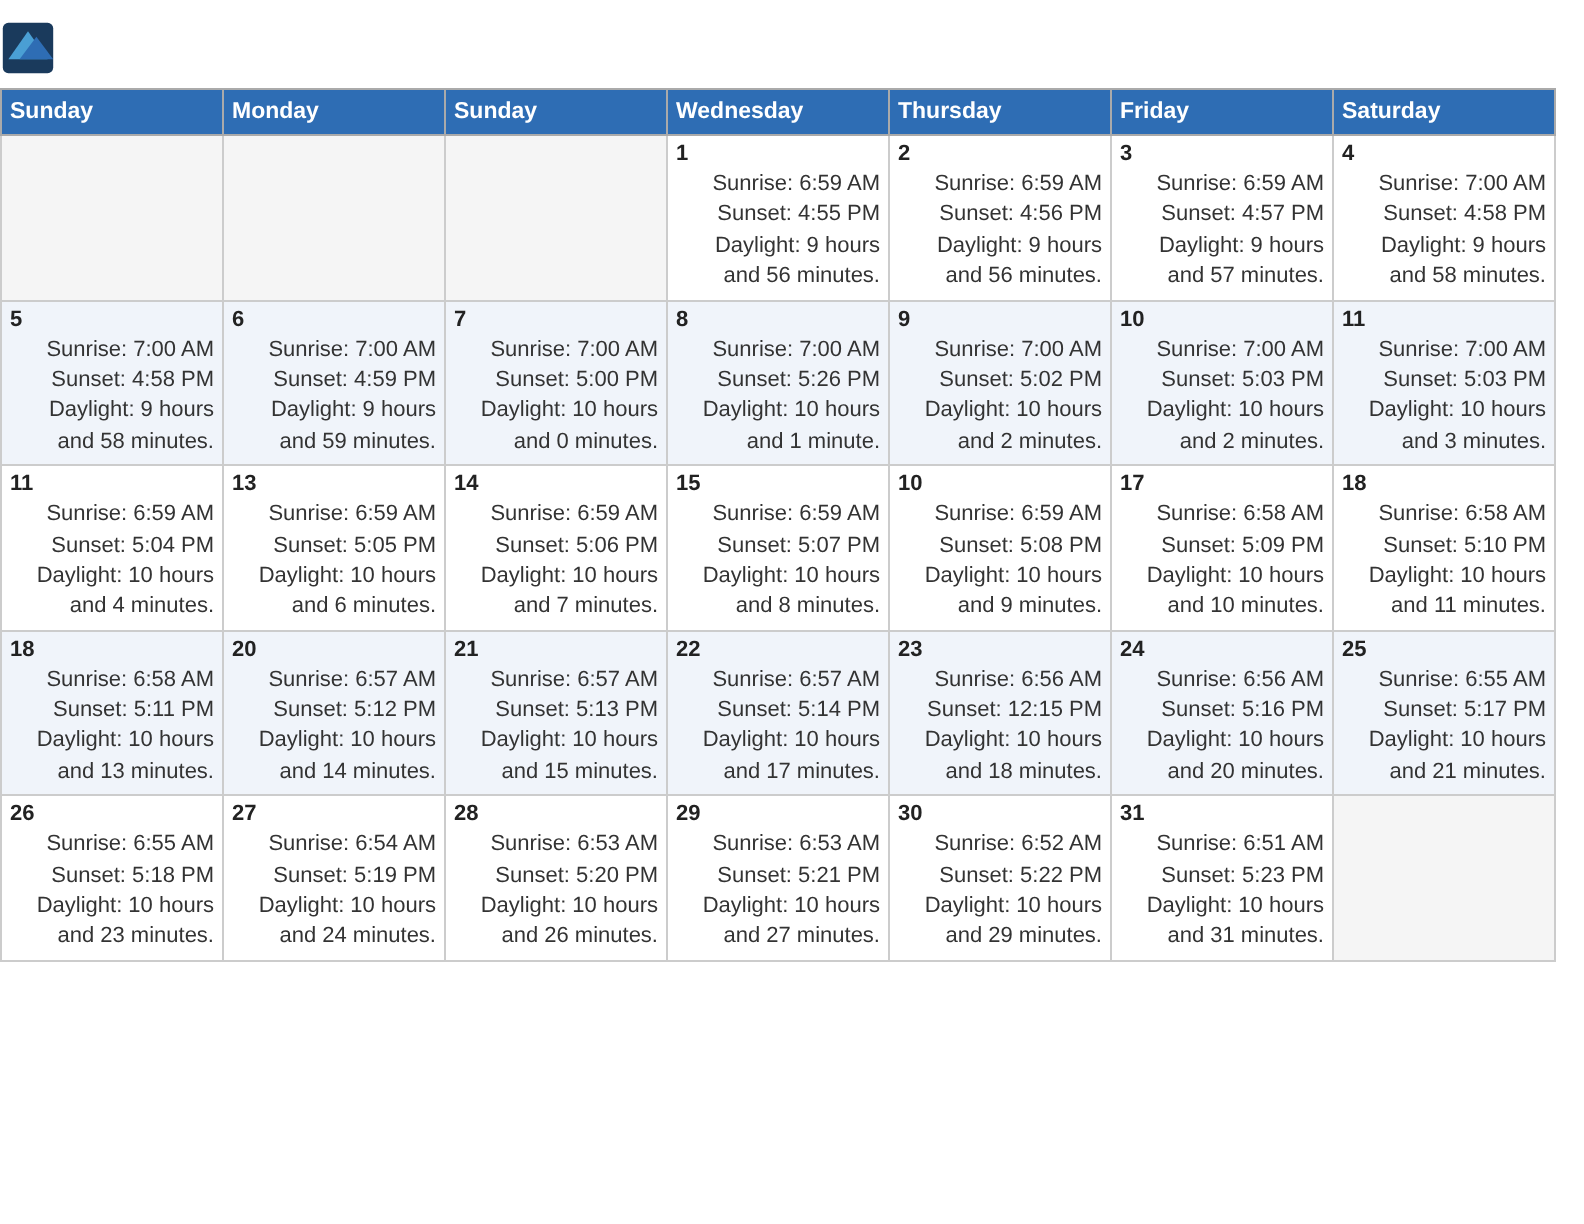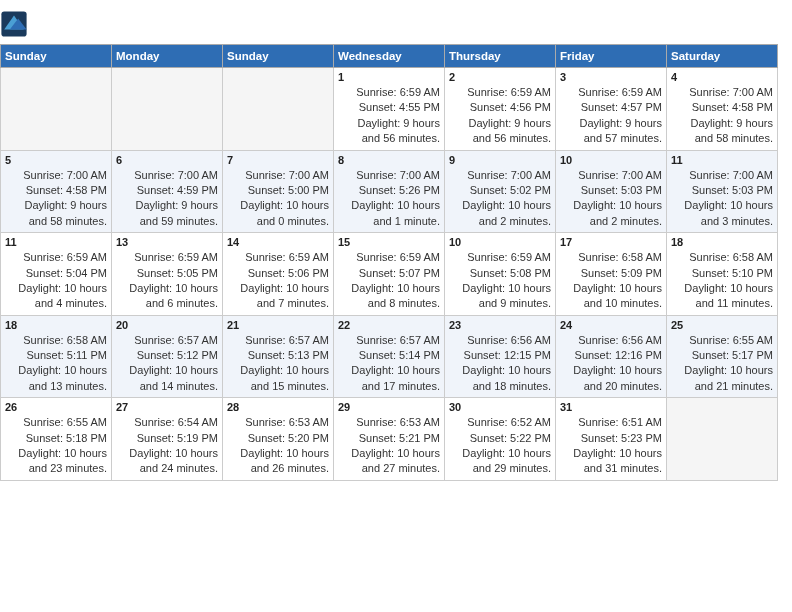--- a/index.html
+++ b/index.html
@@ -271,21 +271,21 @@
           </td>
           <td>
             <span class="day-number">23</span>
             <div class="day-info">Sunrise: 6:56 AM
 Sunset: 12:15 PM
 Daylight: 10 hours and 18 minutes.</div>
           </td>
           <td>
             <span class="day-number">24</span>
             <div class="day-info">Sunrise: 6:56 AM
-Sunset: 12:16 PM
+Sunset: 5:16 PM
 Daylight: 10 hours and 20 minutes.</div>
           </td>
           <td>
             <span class="day-number">25</span>
             <div class="day-info">Sunrise: 6:55 AM
 Sunset: 5:17 PM
 Daylight: 10 hours and 21 minutes.</div>
           </td>
         </tr>
         <tr>

